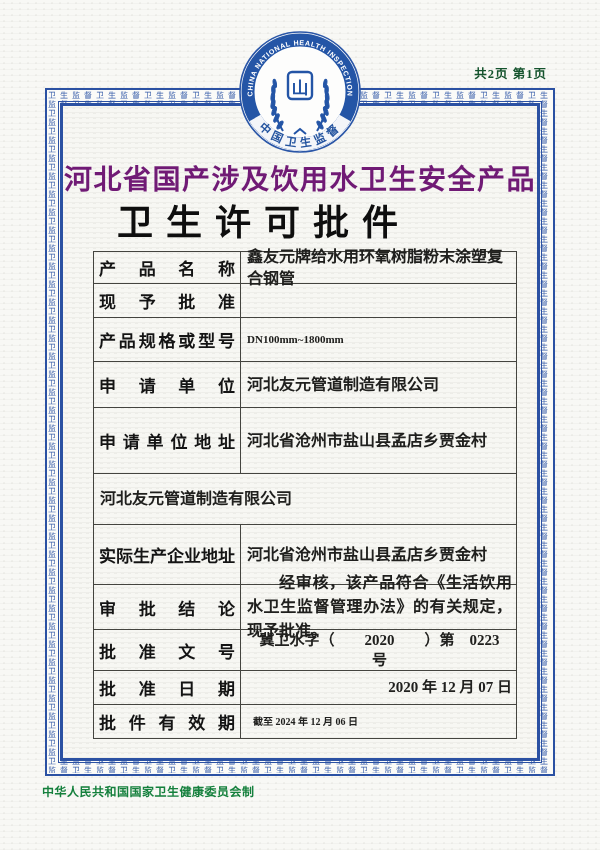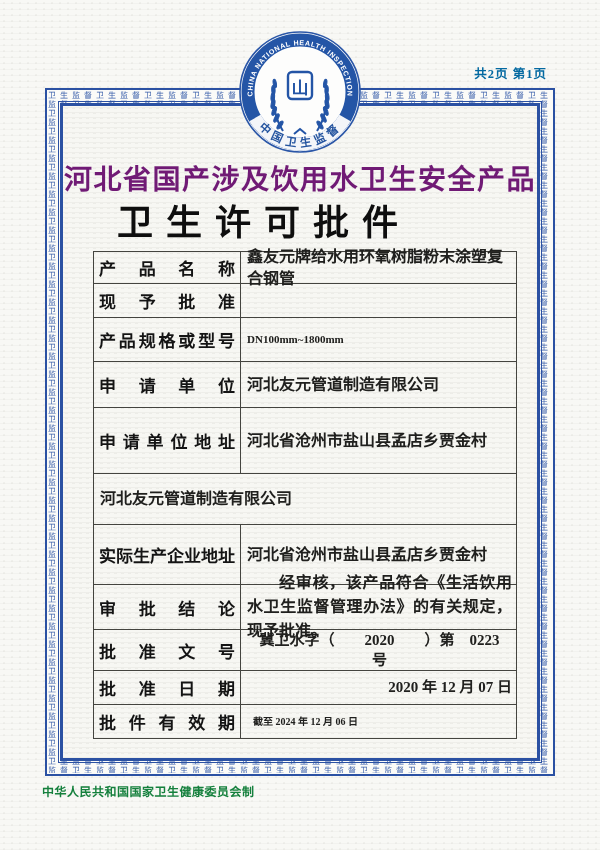--- a/index.html
+++ b/index.html
@@ -18,21 +18,21 @@
       radial-gradient(rgba(150,150,142,0.09) 1px, transparent 1.4px);
     background-size:auto, 8px 6px;
     color:var(--ink);
     overflow:hidden;
   }
 
   
   .page-info{
     position:absolute; top:63px; right:53px;
     font-size:12.5px; font-weight:bold; letter-spacing:1px;
-    color:#0369a1;
+    color:#14532d;
   }
   .doc-footer{
     position:absolute; left:42px; top:782px;
     font-size:12px; font-weight:bold; letter-spacing:0.5px;
     color:#15803d;
   }
 
   
   .frame{
     position:absolute; left:45px; top:88px; width:510px; height:688px;

